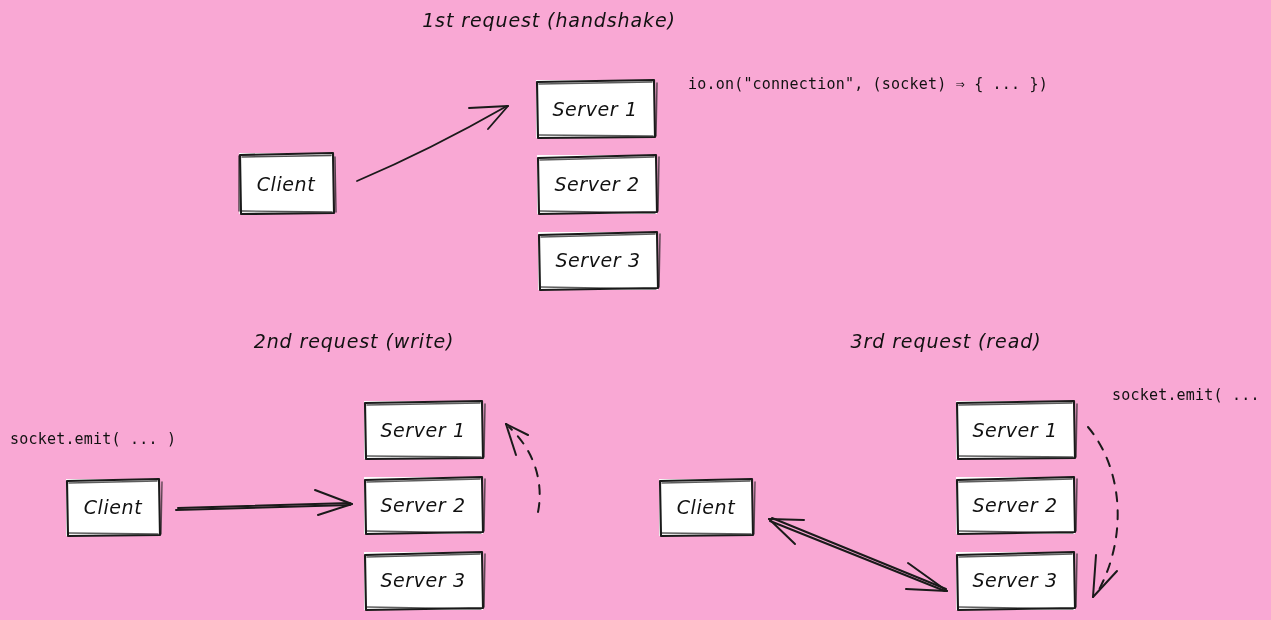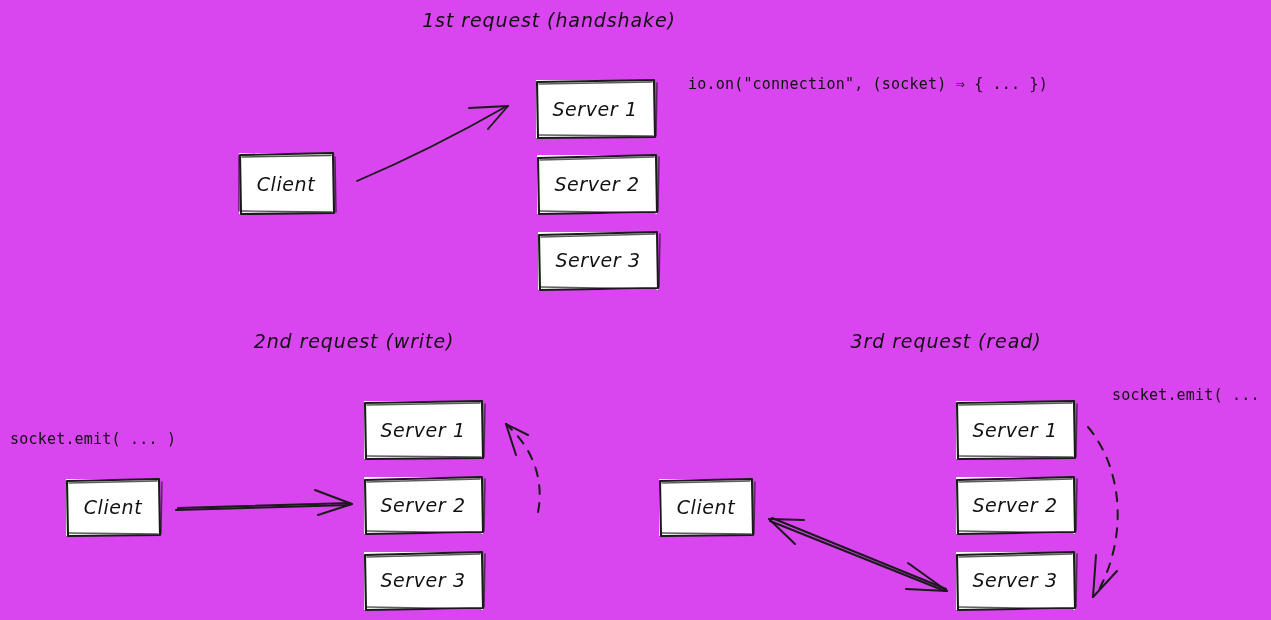--- a/index.html
+++ b/index.html
@@ -4,21 +4,21 @@
 <style>
   html, body {
     margin: 0;
     padding: 0;
     background: #ffffff;
   }
   #canvas {
     position: relative;
     width: 1271px;
     height: 620px;
-    background: #d946ef;
+    background: #f9a8d4;
     overflow: hidden;
     font-family: "DejaVu Sans", sans-serif;
   }
   svg.diagram {
     position: absolute;
     top: 0;
     left: 0;
     width: 1271px;
     height: 620px;
   }

